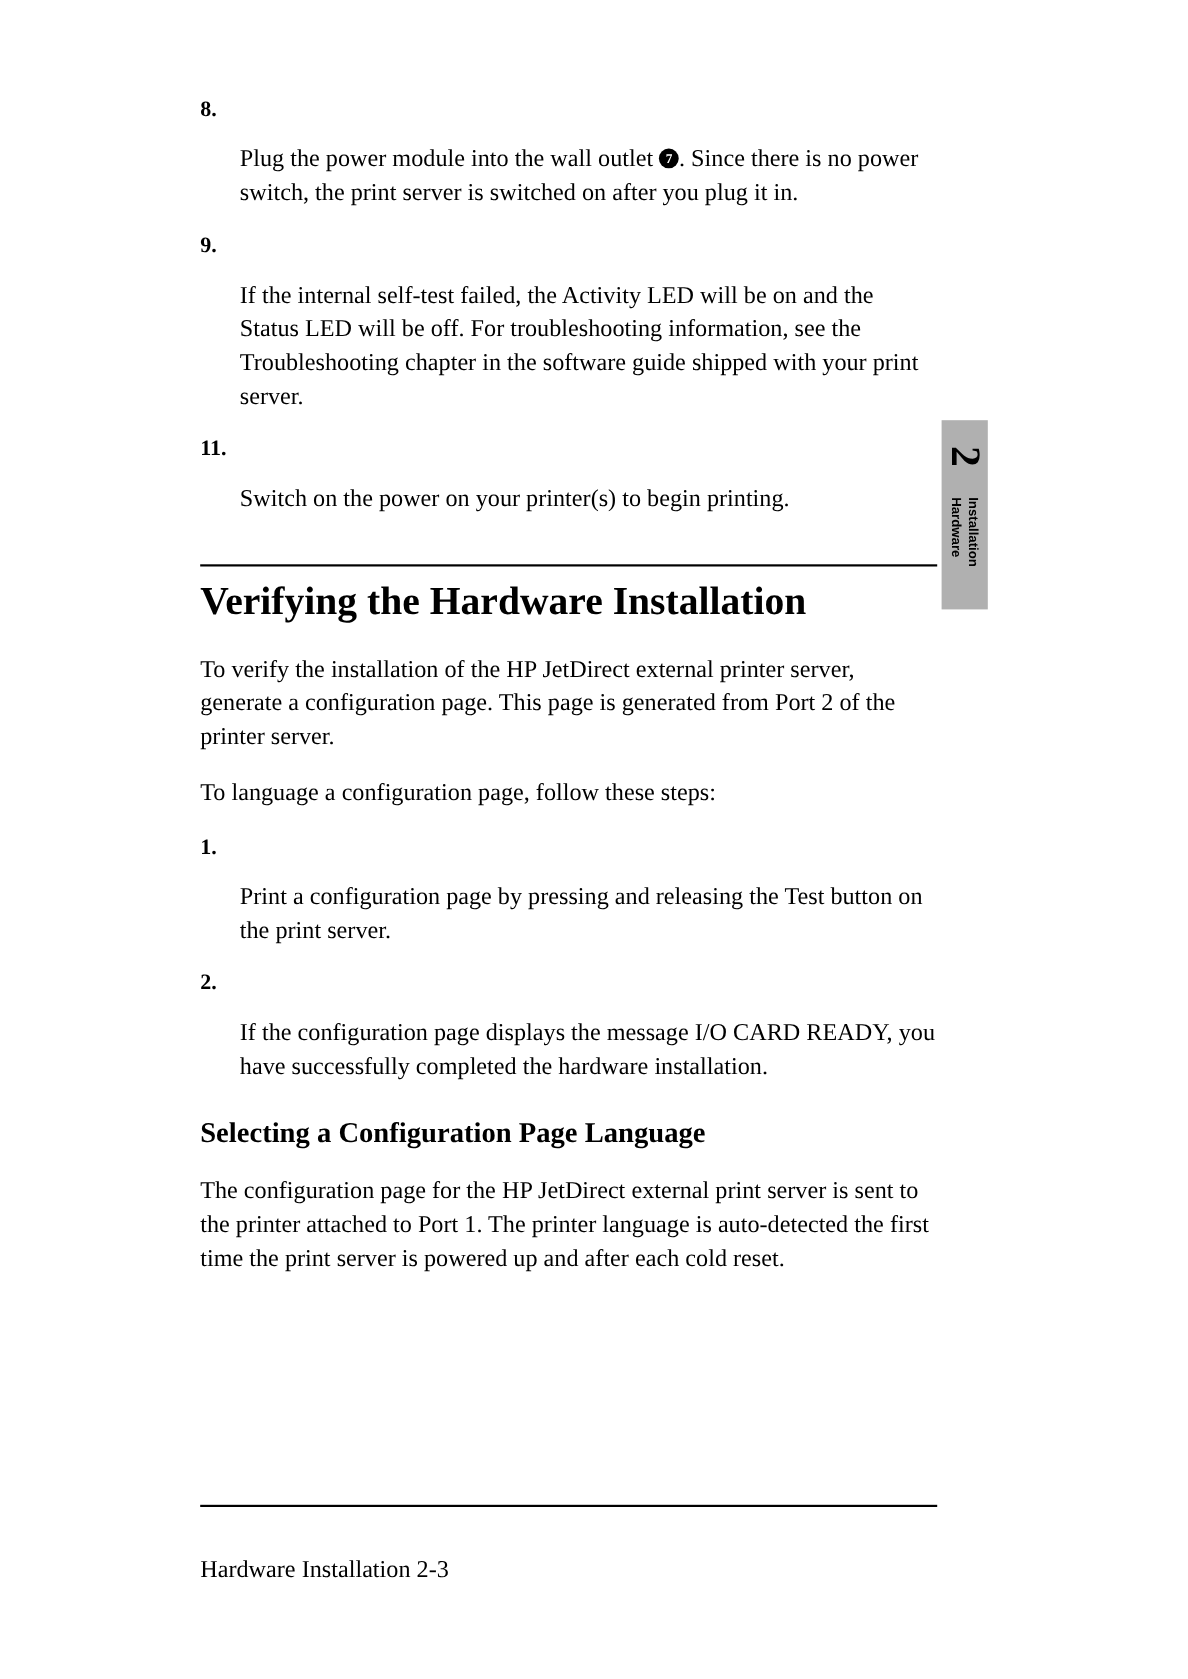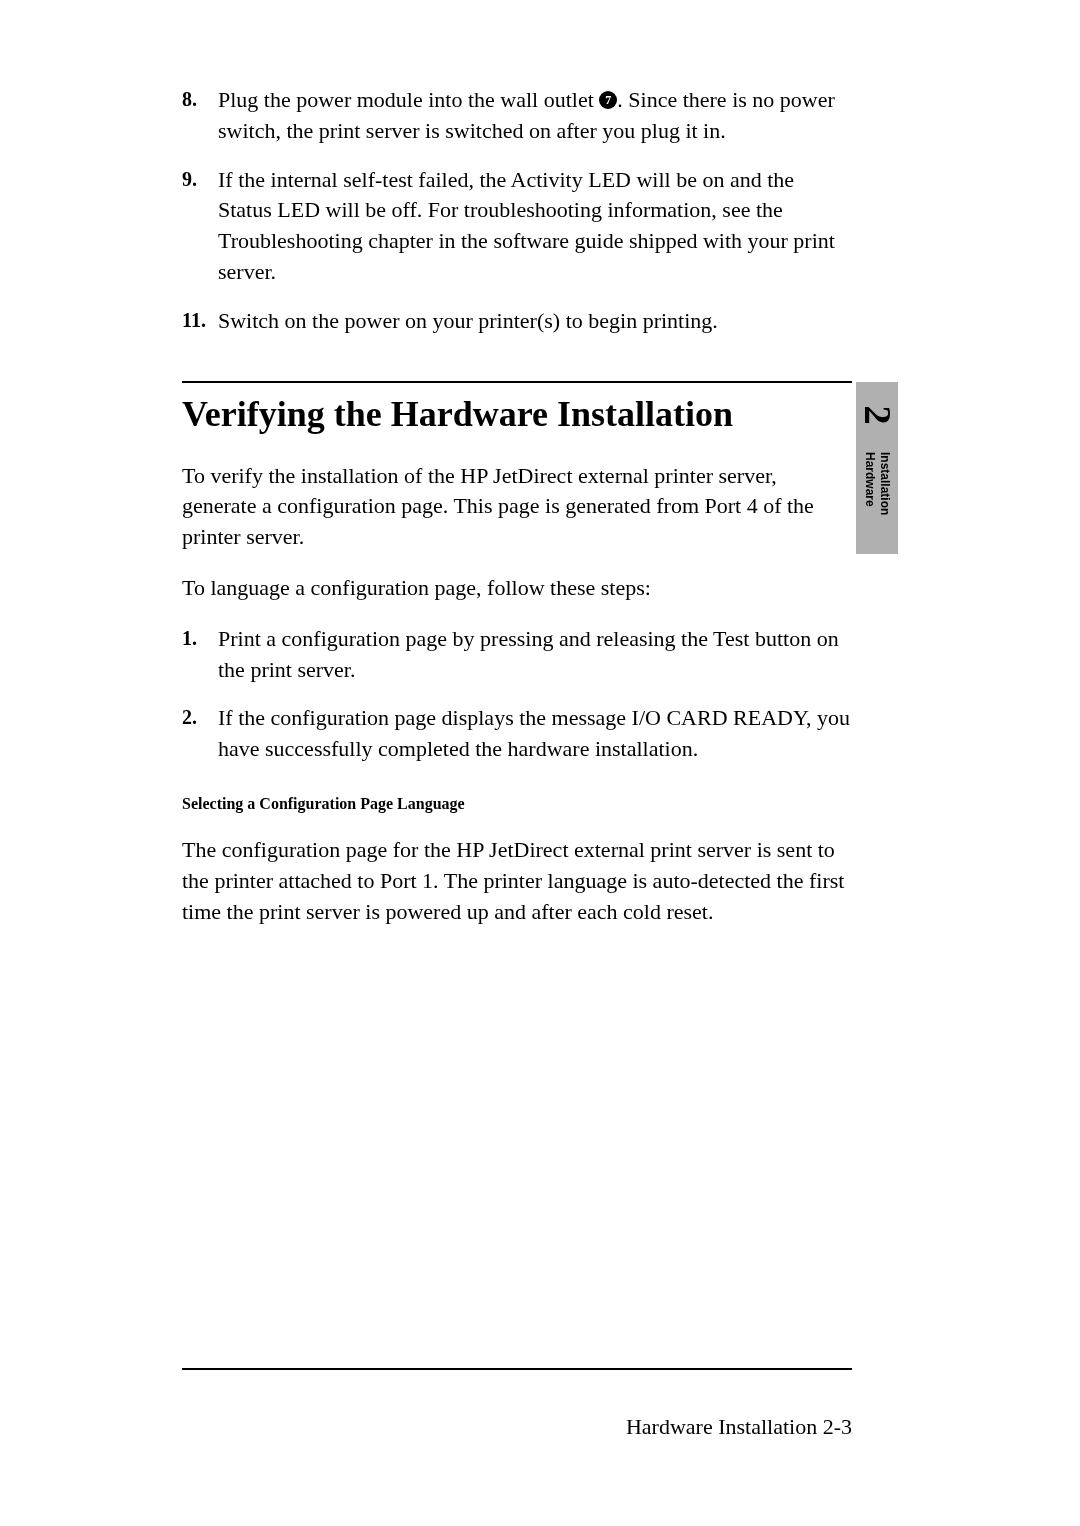--- a/index.html
+++ b/index.html
@@ -29,20 +29,21 @@
       font-weight: bold;
       font-size: 20px;
       width: 36px;
       flex-shrink: 0;
       line-height: 1.4;
     }
     .ol-body {
       font-size: 22px;
       line-height: 1.4;
       flex: 1;
+      margin-top: 44px;
     }
     .ol-body p {
       margin-bottom: 18px;
     }
     .ol-body p:last-child {
       margin-bottom: 0;
     }
     .circled {
       display: inline-flex;
       align-items: center;
@@ -71,21 +72,21 @@
       margin-bottom: 26px;
     }
     .para {
       font-size: 22px;
       line-height: 1.4;
       margin-bottom: 20px;
     }
     h2 {
       font-family: "Century Schoolbook", Georgia, serif;
       font-weight: bold;
-      font-size: 16px;
+      font-size: 26px;
       margin-top: 30px;
       margin-bottom: 22px;
     }
     .tab-marker {
       position: absolute;
       right: 182px;
       top: 382px;
       width: 42px;
       height: 172px;
       background: #b0b0b0;
@@ -122,21 +123,20 @@
       bottom: 86px;
       width: 670px;
     }
     .footer-hr {
       border: none;
       border-top: 2px solid #000;
       margin-bottom: 18px;
     }
     .footer-text {
       font-size: 22px;
-      text-align: right;
       margin-top: 44px;
     }
   </style>
 </head>
 <body>
 
 <div class="content">
 
   <div class="ol-item">
     <div class="ol-num">8.</div>
@@ -159,21 +159,21 @@
     <div class="ol-num">11.</div>
     <div class="ol-body">
       <p>Switch on the power on your printer(s) to begin printing.</p>
     </div>
   </div>
 
   <hr class="hr">
 
   <h1>Verifying the Hardware Installation</h1>
 
-  <p class="para">To verify the installation of the HP JetDirect external printer server, generate a configuration page. This page is generated from Port 4 of the printer server.</p>
+  <p class="para">To verify the installation of the HP JetDirect external printer server, generate a configuration page. This page is generated from Port 2 of the printer server.</p>
   <p class="para">To language a configuration page, follow these steps:</p>
 
   <div class="ol-item">
     <div class="ol-num">1.</div>
     <div class="ol-body">
       <p>Print a configuration page by pressing and releasing the Test button on the print server.</p>
     </div>
   </div>
 
   <div class="ol-item">

